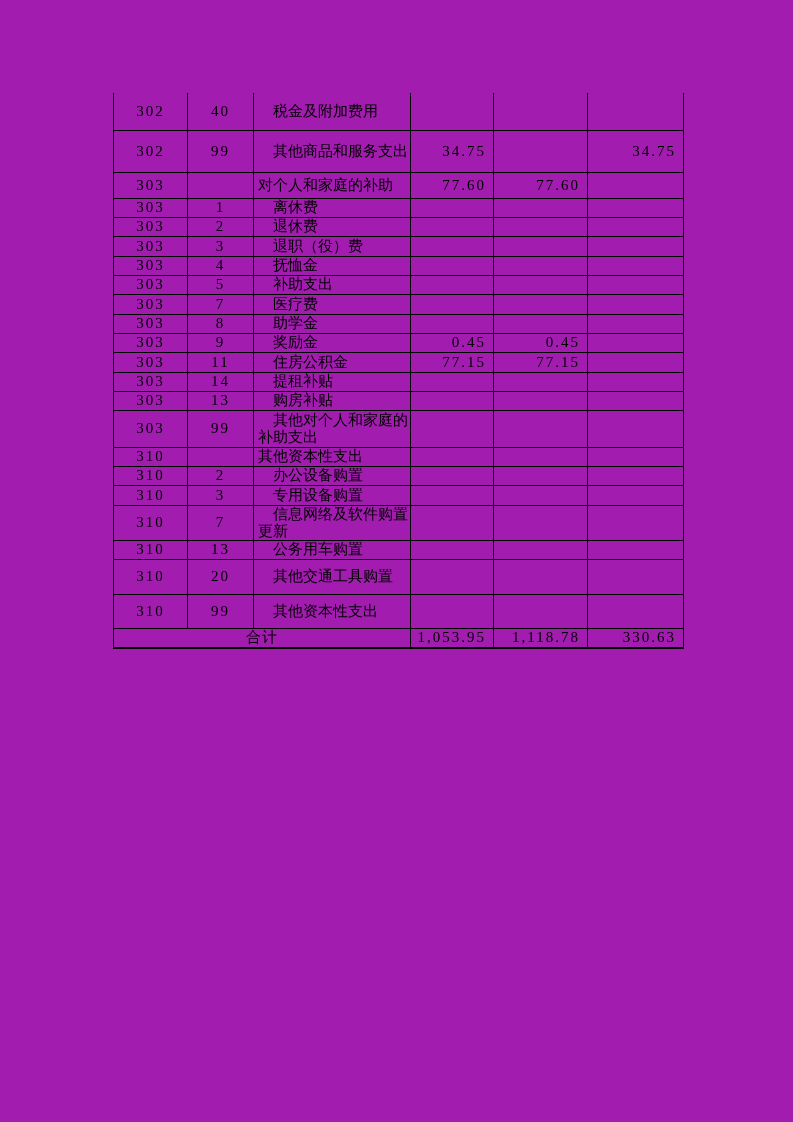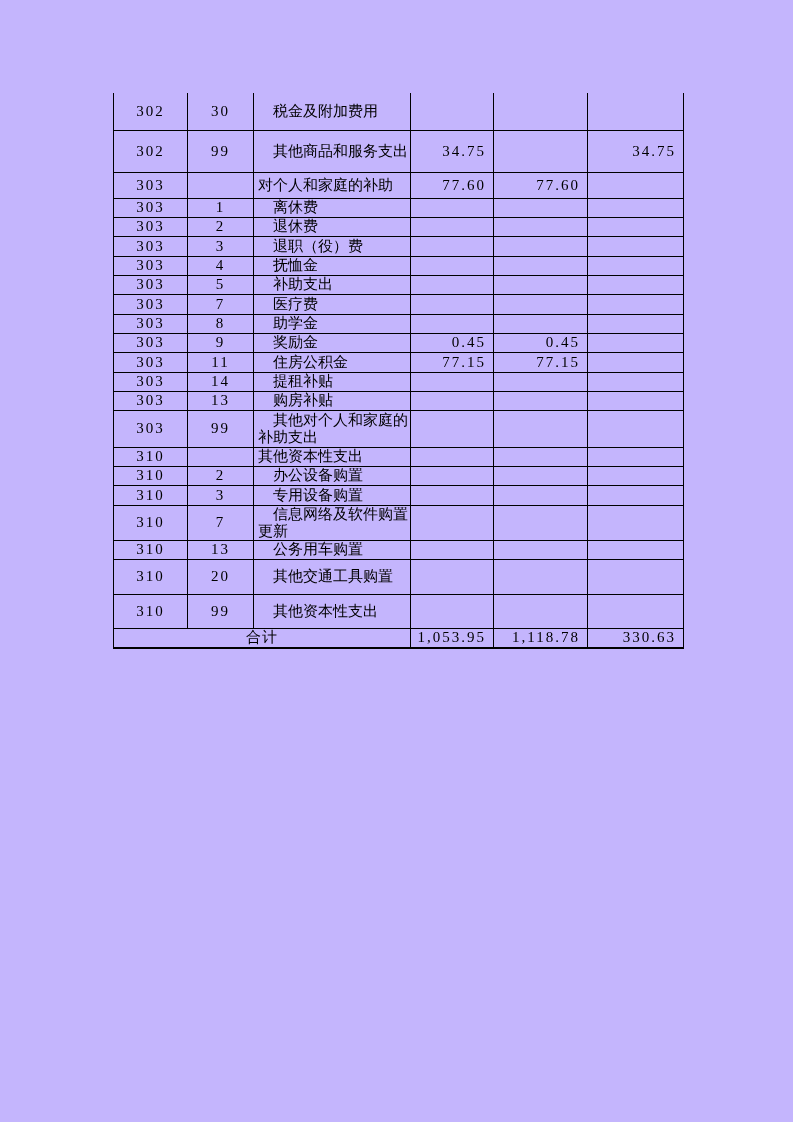--- a/index.html
+++ b/index.html
@@ -1,21 +1,21 @@
 <!DOCTYPE html>
 <html><head>
 <meta charset="utf-8">
 <style>
   * { margin: 0; padding: 0; box-sizing: border-box; }
   html, body { background: #ffffff; }
   .page {
     position: relative;
     width: 793px;
     height: 1122px;
-    background: #c4b5fd;
+    background: #a21caf;
     overflow: hidden;
     font-family: "Liberation Serif", "DejaVu Serif", serif;
     color: #000000;
   }
   table.budget-table {
     position: absolute;
     left: 113px;
     top: 93px;
     width: 570px;
     border-collapse: collapse;
@@ -64,21 +64,21 @@
         <col style="width: 74px;">
         <col style="width: 66px;">
         <col style="width: 157px;">
         <col style="width: 83px;">
         <col style="width: 94px;">
         <col style="width: 96px;">
       </colgroup>
     <tbody>
         <tr class="row-first" style="height: 37px;">
           <td class="code-cell">302</td>
-          <td class="subcode-cell">30</td>
+          <td class="subcode-cell">40</td>
           <td class="item-name-cell indent">税金及附加费用</td>
           <td class="amount-cell"></td>
           <td class="amount-cell"></td>
           <td class="amount-cell"></td>
         </tr>
         <tr style="height: 42px;">
           <td class="code-cell">302</td>
           <td class="subcode-cell">99</td>
           <td class="item-name-cell indent">其他商品和服务支出</td>
           <td class="amount-cell">34.75</td>

